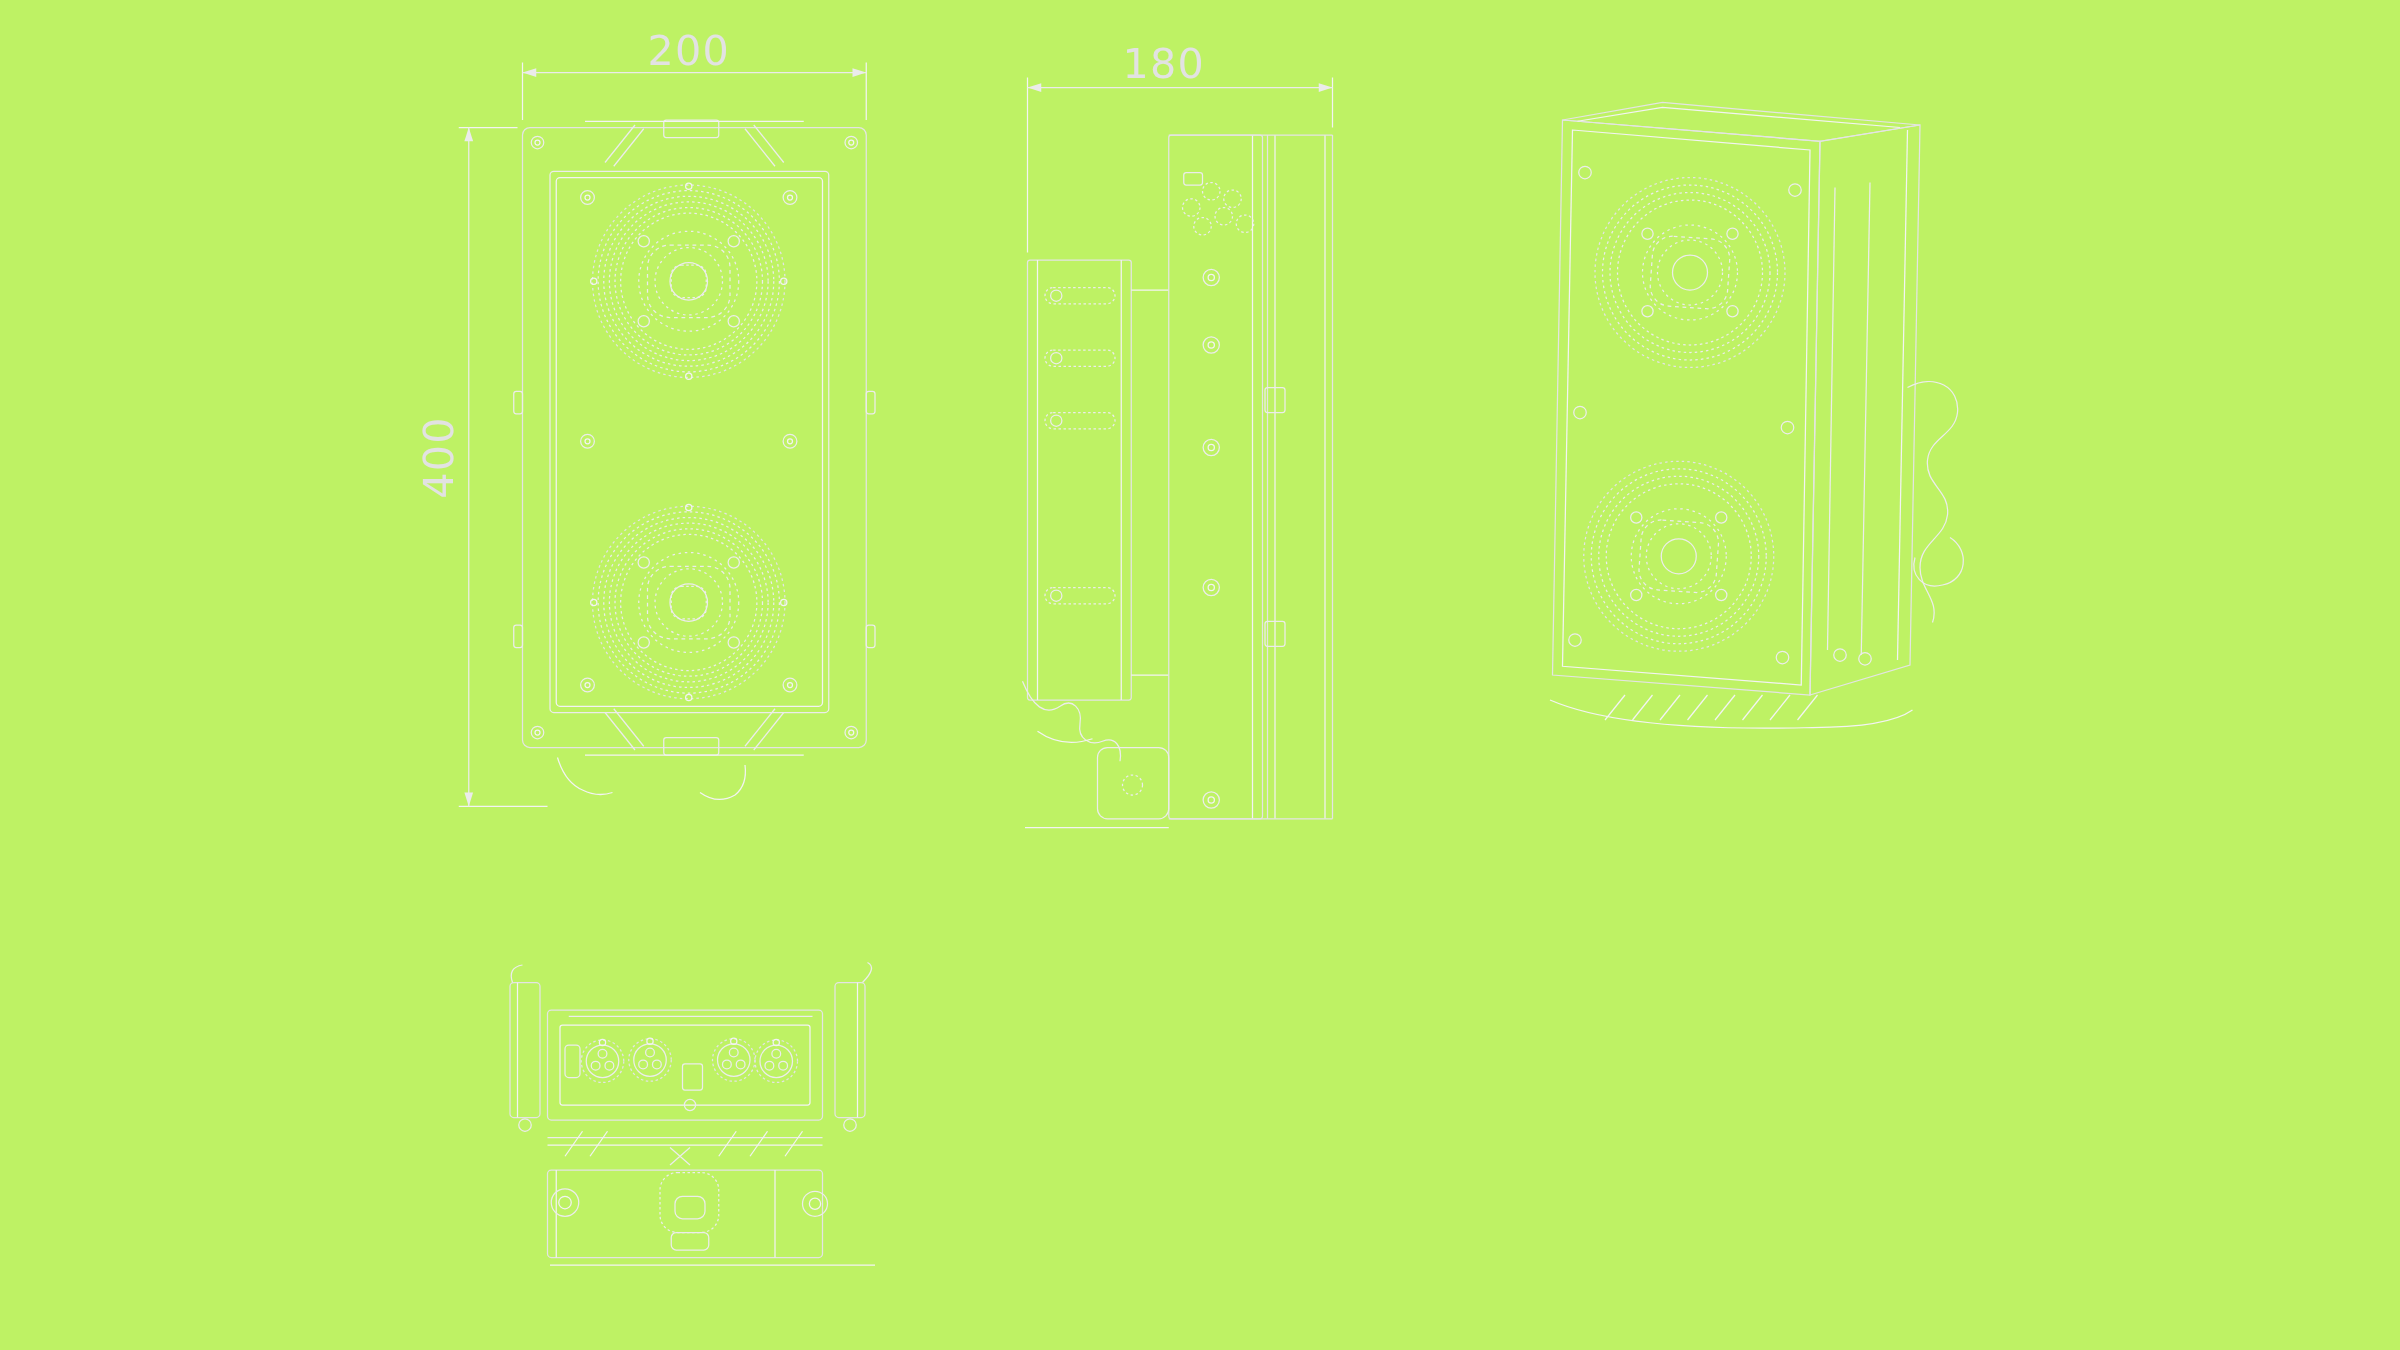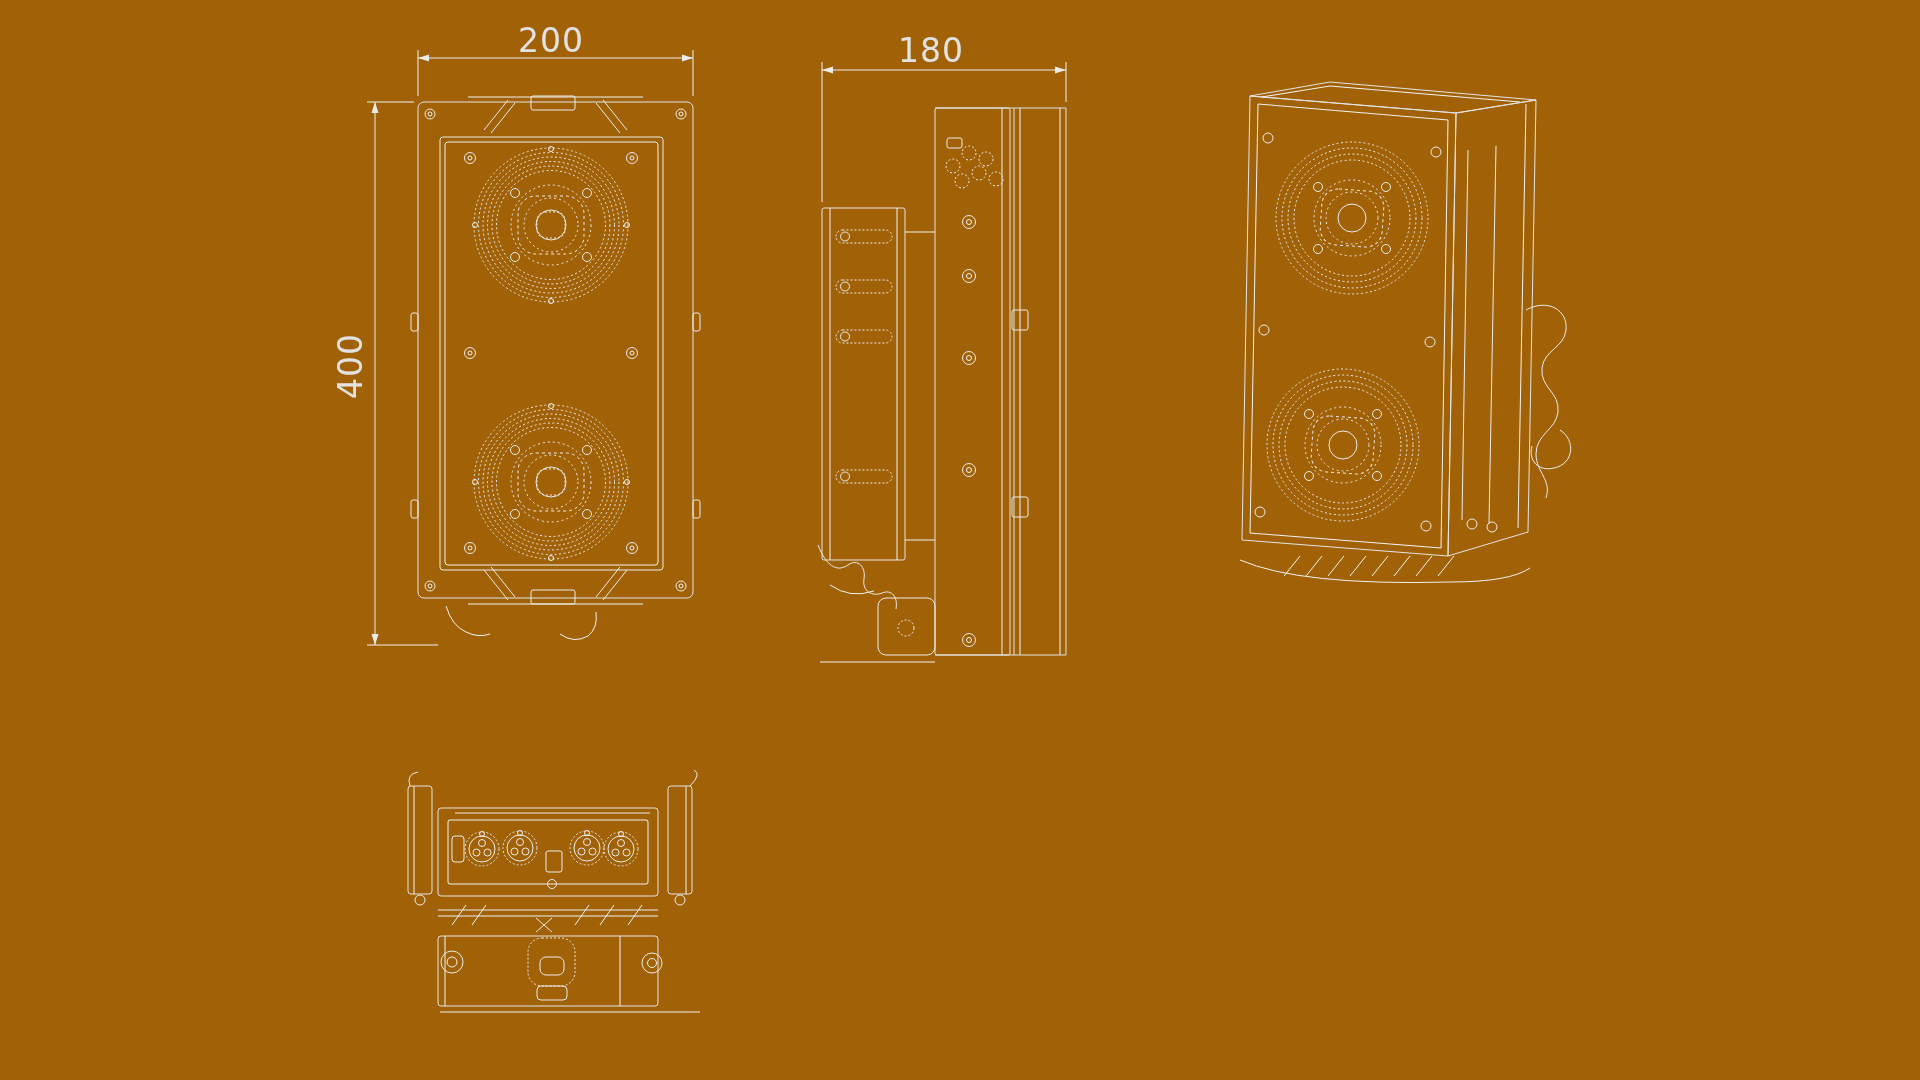--- a/index.html
+++ b/index.html
@@ -1,16 +1,16 @@
 <!DOCTYPE html>
 <html><head>
 <meta charset="utf-8">
 <style>
   html,body{margin:0;padding:0;background:#ffffff;}
-  .page{position:relative;width:1920px;height:1080px;background:#a16207;overflow:hidden;}
+  .page{position:relative;width:1920px;height:1080px;background:#bef264;overflow:hidden;}
   svg{position:absolute;left:0;top:0;}
   .dim-text{
     font-family:"DejaVu Sans", sans-serif;
     font-size:33px;
     letter-spacing:1px;
     fill:#e2e2e2;
   }
 </style>
 </head>
 <body style="background: rgb(255, 255, 255);">

